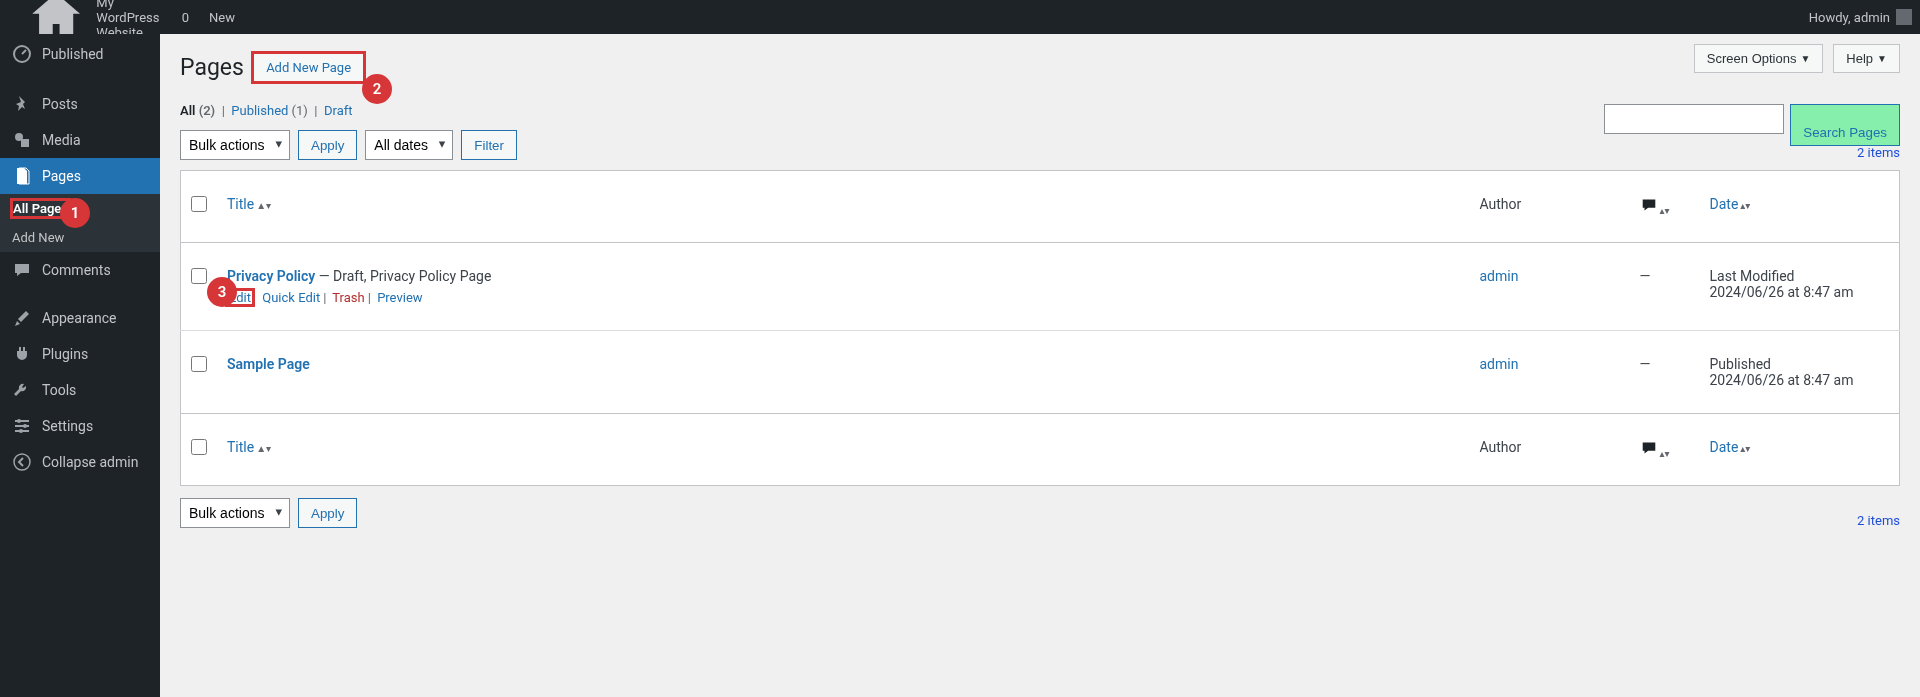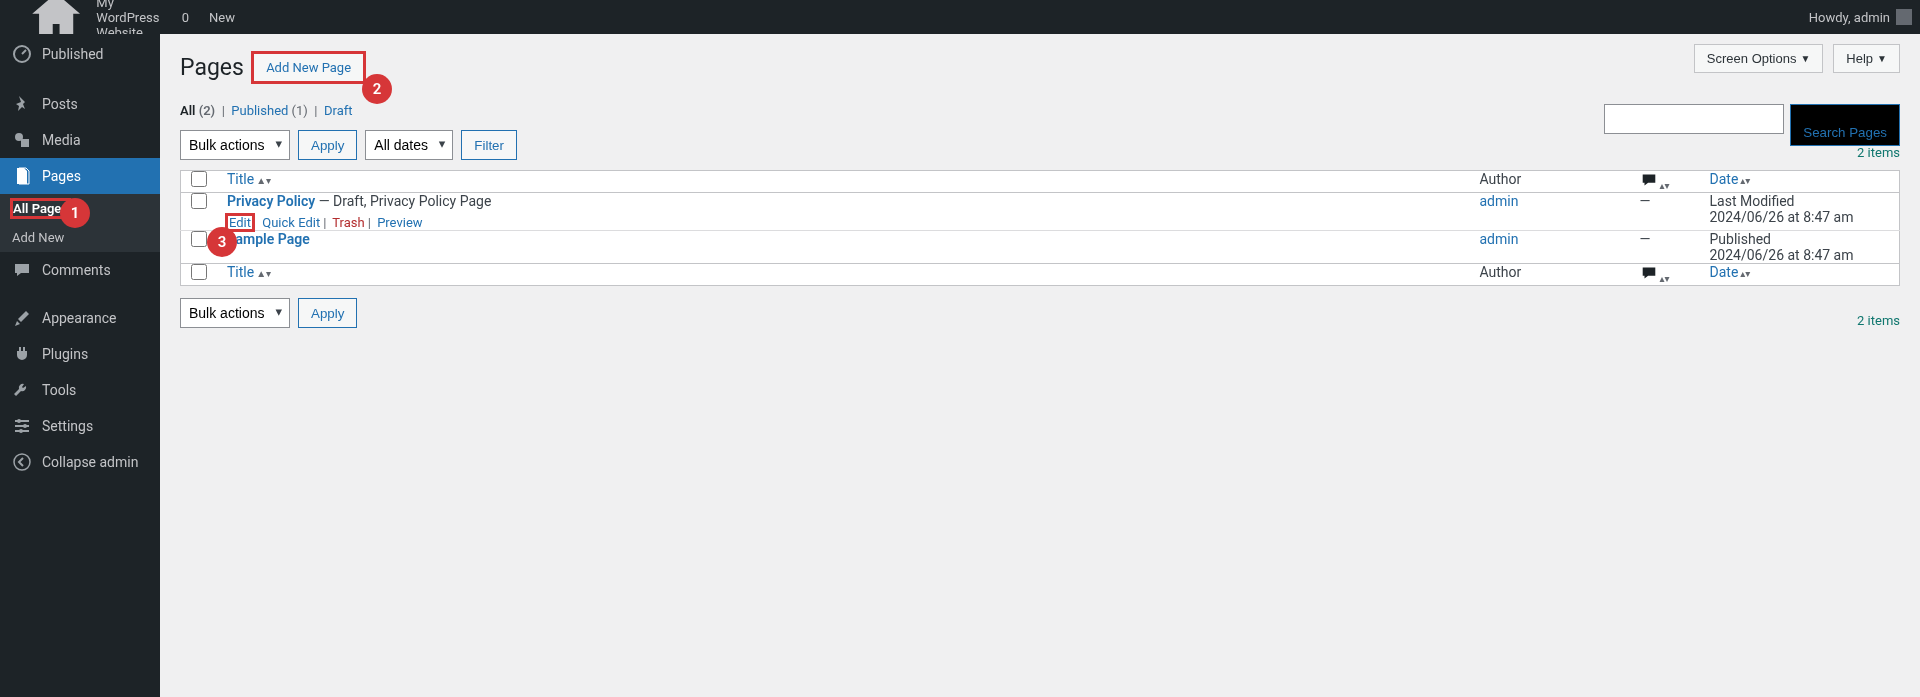--- a/index.html
+++ b/index.html
@@ -34,31 +34,31 @@
 h1.page-title { font-size: 23px; font-weight: 400; color: #1d2327; display: inline-block; margin-top: 10px; }
 .add-new { display: inline-block; border: 1px solid #2271b1; color: #2271b1; padding: 6px 12px; font-size: 13px; margin-left: 6px; cursor: pointer; background:#f6f7f7; position: relative; top:-3px; }
 
 .subsubsub { margin-top: 18px; color: #646970; }
 .subsubsub a { color: #2271b1; text-decoration: none; }
 .subsubsub .current { color: #1d2327; font-weight: 600; }
 .subsubsub .count { color: #646970; }
 
 .search-box { position: absolute; right: 20px; top: 70px; display:flex; gap:6px; }
 .search-box input[type=search]{ border:1px solid #8c8f94; padding:4px 6px; width:180px; height:30px; }
-.search-box .btn { border:1px solid #2271b1; color:#2271b1; background:#000000; padding:20px 12px; cursor:pointer; height:30px; }
+.search-box .btn { border:1px solid #2271b1; color:#2271b1; background:#86efac; padding:20px 12px; cursor:pointer; height:30px; }
 
 .tablenav { display:flex; align-items:flex-end; gap:8px; margin-top:12px; }
 .tablenav select { border:1px solid #8c8f94; padding:4px 24px 4px 8px; height:30px; font-size:14px; background:#fff; appearance:none; }
 .select-wrap{ position:relative; display:inline-block; }
 .select-wrap::after{ content:'▾'; position:absolute; right:8px; top:6px; pointer-events:none; color:#3c434a; }
 .btn-outline { border:1px solid #2271b1; color:#2271b1; background:#f6f7f7; padding:4px 12px; cursor:pointer; height:30px; }
-.items-count { margin-left:auto; color:#0f766e; font-size:13px; }
+.items-count { margin-left:auto; color:#1d4ed8; font-size:13px; }
 
 table.wp-list { width:100%; border:1px solid #c3c4c7; border-collapse:collapse; background:#fff; margin-top:10px; }
-table.wp-list th, table.wp-list td { text-align:left; padding:0 10px; font-size:14px; vertical-align:top; }
+table.wp-list th, table.wp-list td { text-align:left; padding:25px 10px; font-size:14px; vertical-align:top; }
 table.wp-list thead th, table.wp-list tfoot th { font-weight:400; color:#2271b1; border-bottom:1px solid #c3c4c7; }
 table.wp-list tfoot th { border-top:1px solid #c3c4c7; border-bottom:none; }
 table.wp-list th.author-col, table.wp-list th.date-col, table.wp-list td.author-col, table.wp-list td.date-col { color:#3c434a; }
 table.wp-list th .sort { color:#646970; font-size:10px; display:inline-block; margin-left:2px; }
 table.wp-list tbody tr { border-bottom:1px solid #dcdcde; }
 .cb-col { width:30px; }
 .title-col { width:auto; }
 .author-col { width:160px; }
 .comments-col { width:70px; text-align:left; }
 .date-col { width:200px; }

